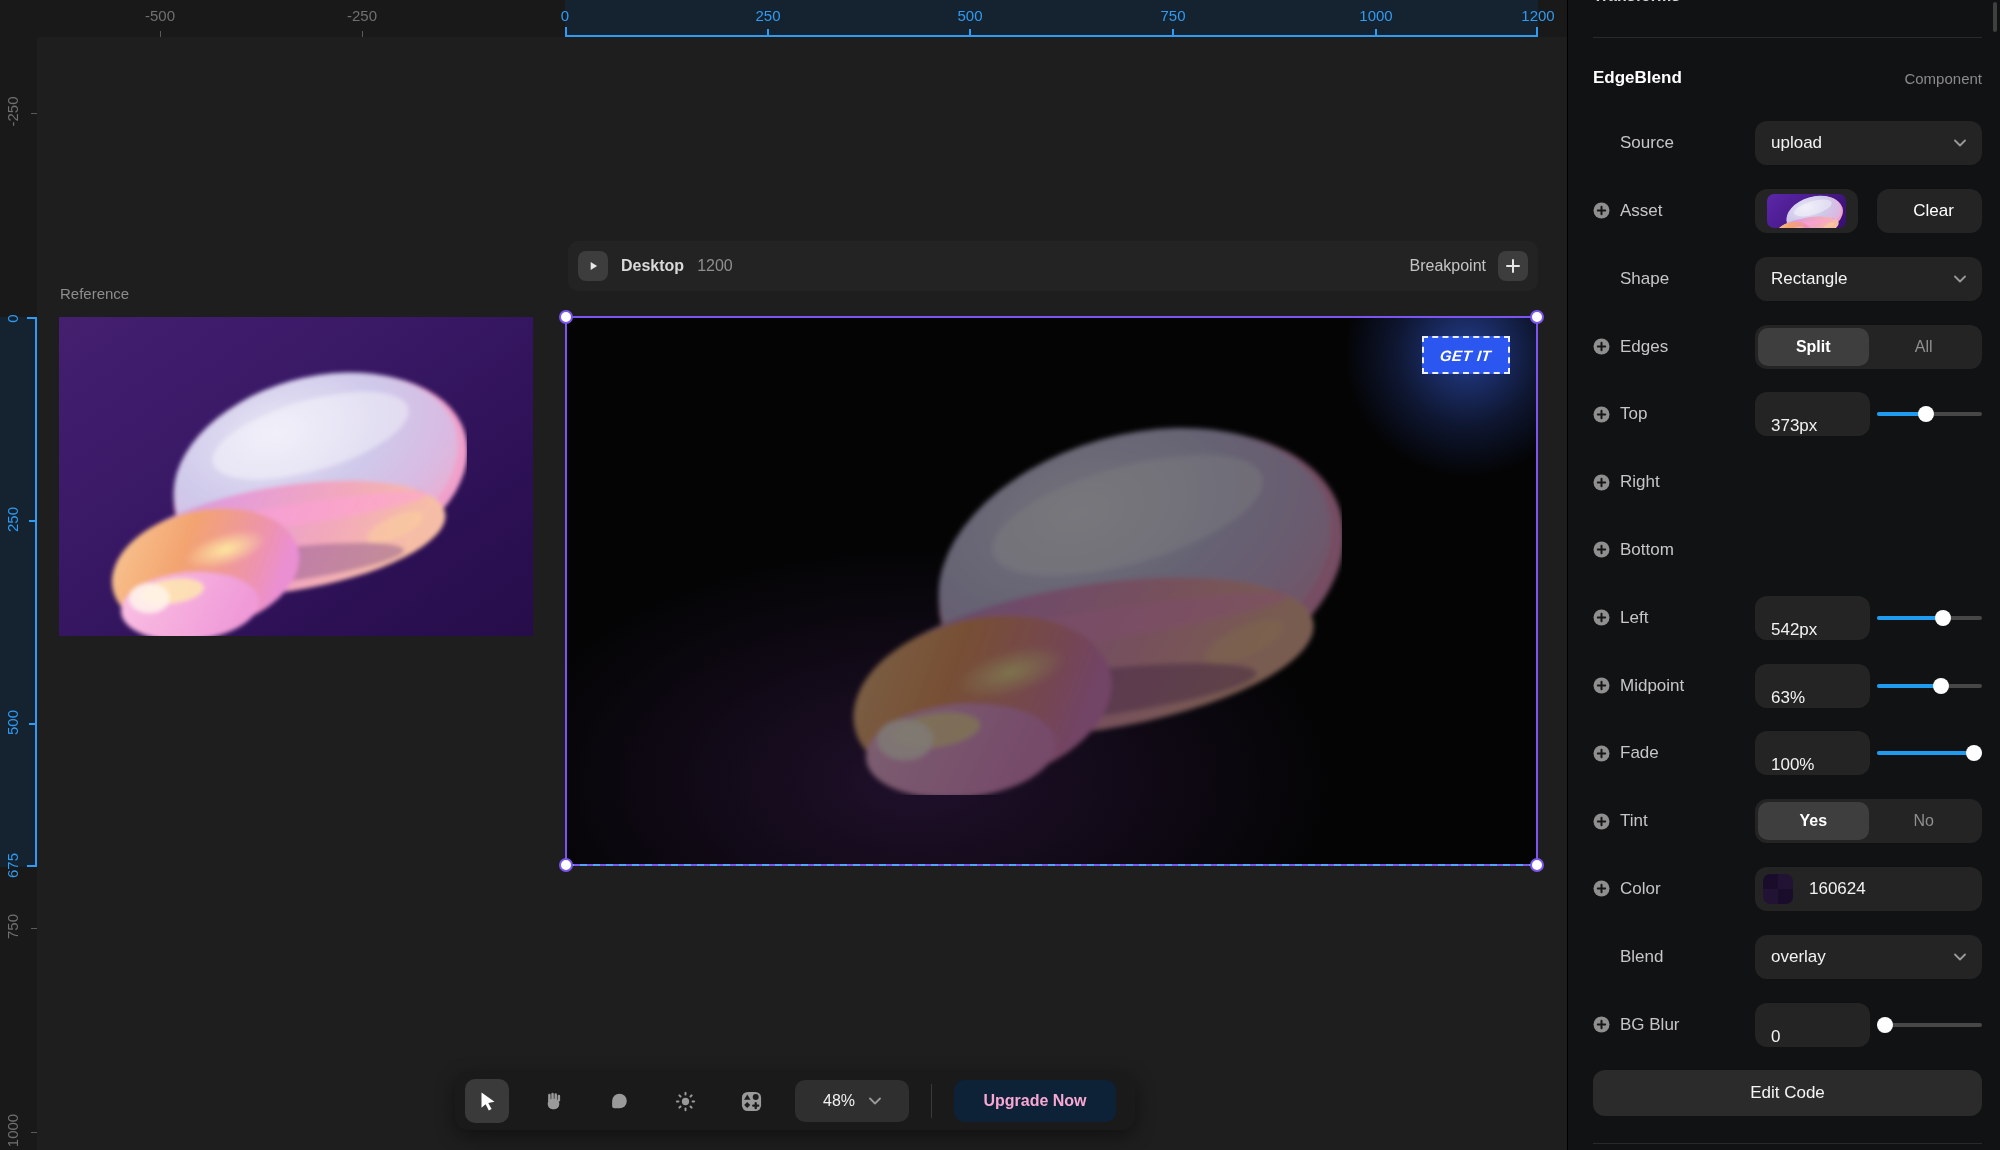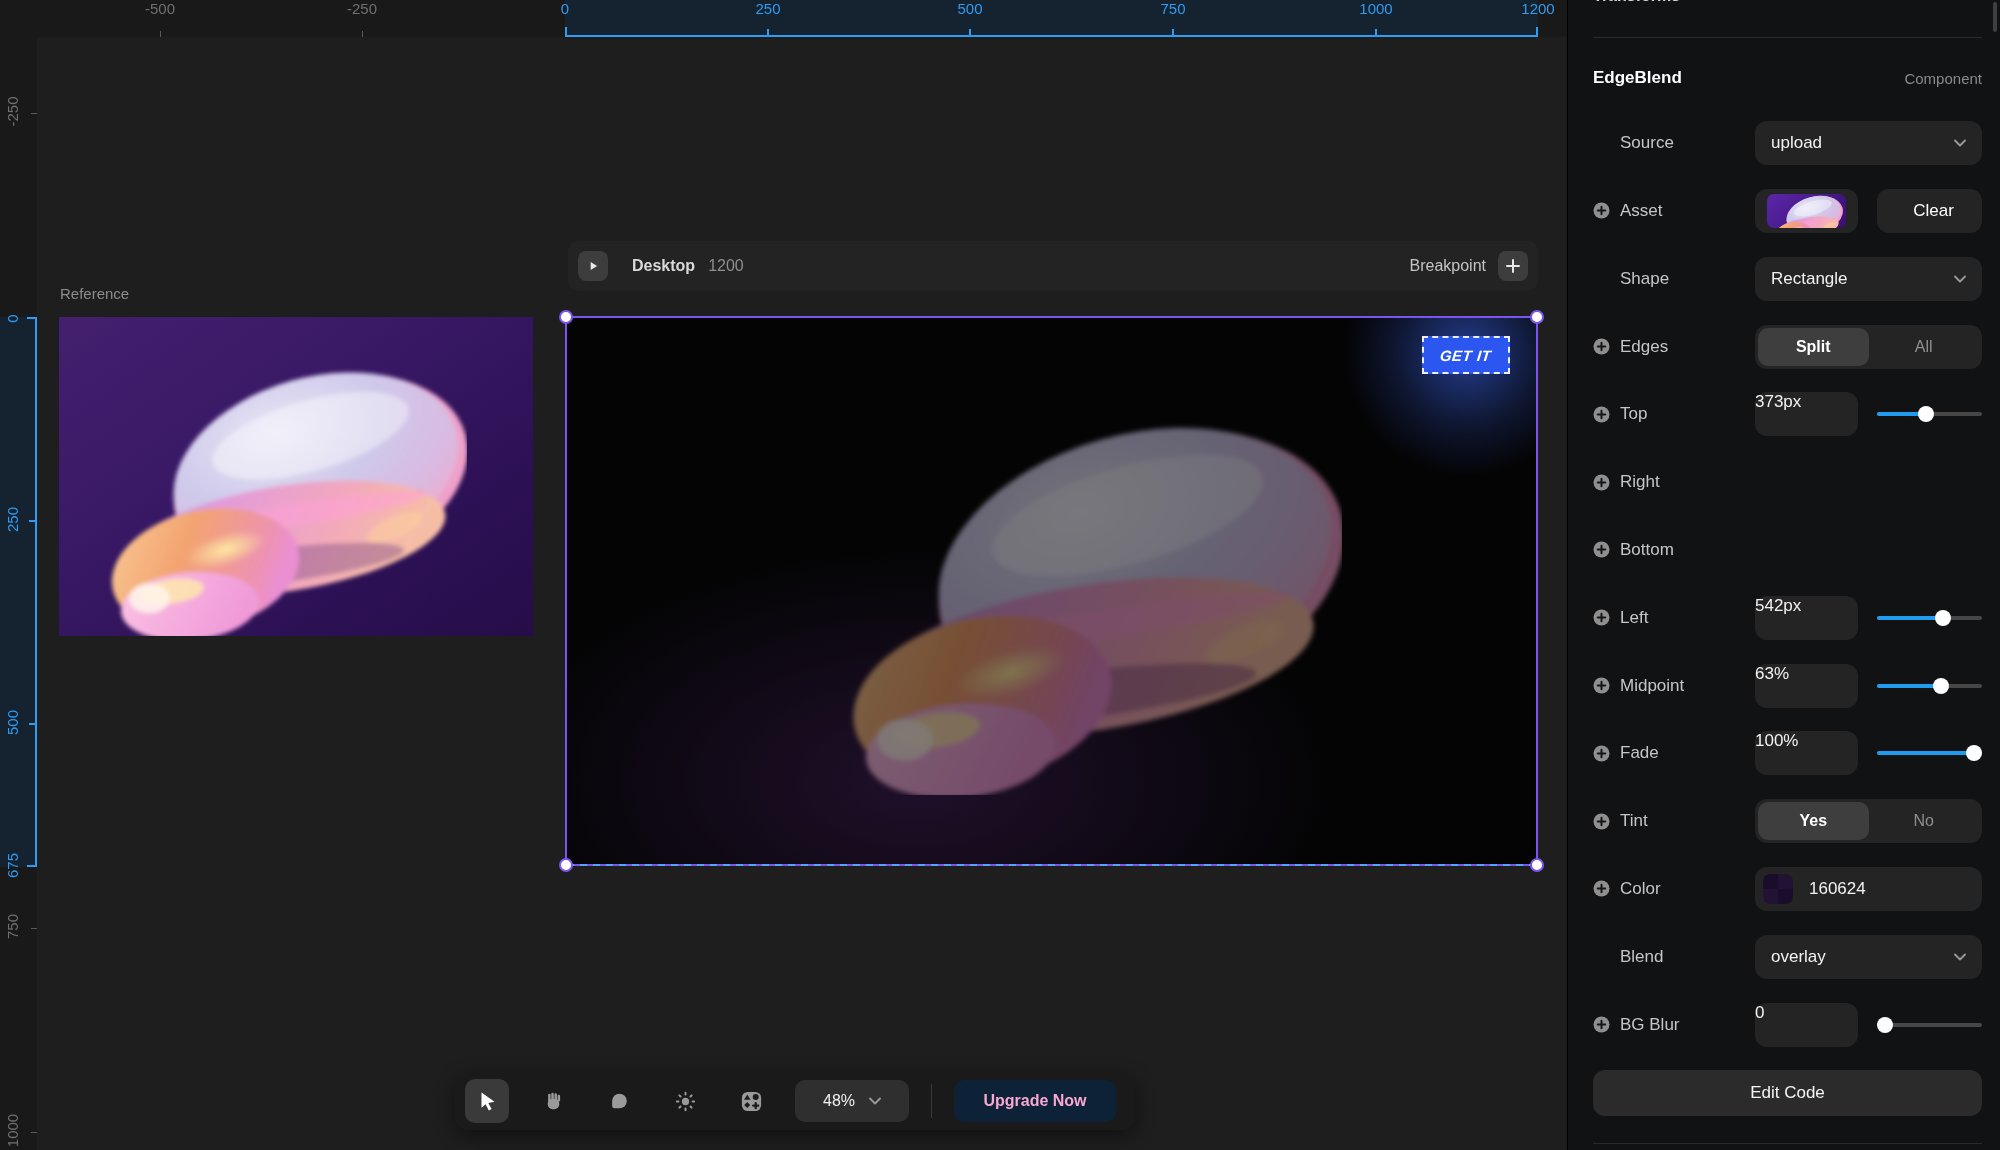--- a/index.html
+++ b/index.html
@@ -14,42 +14,42 @@
   .hl-band-top { position:absolute; top:0; height:37px; background:#15222f; }
   .hl-line-top { position:absolute; top:35px; height:2px; background:#2f9bf2; }
   .hl-band-left { position:absolute; left:0; width:37px; background:#15222f; }
   .hl-line-left { position:absolute; left:35px; width:2px; background:#2f9bf2; }
   .cap-v { position:absolute; width:2px; height:10px; top:27px; background:#2f9bf2; }
   .tick-b-top { position:absolute; width:2px; height:8px; top:29px; background:#2f9bf2; }
   .tick-g-top { position:absolute; width:1px; height:6px; top:31px; background:#5a5a5a; }
   .cap-h { position:absolute; height:2px; width:10px; left:27px; background:#2f9bf2; }
   .tick-b-left { position:absolute; height:2px; width:8px; left:29px; background:#2f9bf2; }
   .tick-g-left { position:absolute; height:1px; width:6px; left:31px; background:#5a5a5a; }
-  .rnum-top { position:absolute; top:0; transform:translateX(-50%); font-size:15px; }
+  .rnum-top { position:absolute; top:7px; transform:translateX(-50%); font-size:15px; }
   .rnum-left { position:absolute; left:4px; transform:translateY(-50%); font-size:15px; }
   .rnum-left span { writing-mode:vertical-rl; transform:rotate(180deg); display:inline-block; }
   .rblue { color:#2f9bf2; } .rgray { color:#707070; }
 
   
   .ref-label { position:absolute; left:60px; top:285px; font-size:15px; color:#8d8d8d; z-index:6; }
   .ref-image {
     position:absolute; left:59px; top:317px; width:474px; height:319px; z-index:6;
     background:linear-gradient(145deg,#44206f 0%,#3a1967 35%,#2c1054 75%,#260d49 100%);
     overflow:hidden;
   }
   .ref-image svg { position:absolute; left:6%; top:16%; width:80%; }
 
   
   .bp-bar {
     position:absolute; left:568px; top:241px; width:970px; height:50px; z-index:8;
     background:rgba(35,35,35,.97); border-radius:10px; display:flex; align-items:center;
     padding:0 10px; box-sizing:border-box;
   }
   .bp-play { width:30px; height:30px; border-radius:8px; background:#3d3d3d; display:flex; align-items:center; justify-content:center; }
-  .bp-device { margin-left:24px; color:#dadada; font-size:16px; font-weight:700;text-align:right; }
+  .bp-device { margin-left:13px; color:#dadada; font-size:16px; font-weight:700;text-align:right; }
   .bp-width { margin-left:13px; color:#8f8f8f; font-size:16px; }
   .bp-right { margin-left:auto; display:flex; align-items:center; gap:12px; }
   .bp-right-label { color:#c4c4c4; font-size:16px; }
   .bp-plus { width:30px; height:30px; border-radius:8px; background:#3d3d3d; display:flex; align-items:center; justify-content:center; }
 
   
   .frame { position:absolute; left:565px; top:316px; width:973px; height:550px; z-index:7;
     border:2px solid #7c55f0; box-sizing:border-box; }
   .frame-clip { position:absolute; inset:0; overflow:hidden; background:#040405; }
   .frame-haze { position:absolute; left:-10%; top:10%; width:110%; height:110%;
@@ -89,21 +89,21 @@
   .panel-title { color:#ffffff; font-size:17px; font-weight:700; }
   .panel-badge { color:#8a8a8a; font-size:15px; }
   .panel-row { position:absolute; left:0; width:432px; height:68px; }
   .row-label { position:absolute; left:25px; top:0; height:68px; display:flex; align-items:center; gap:10px; }
   .row-label.no-plus { padding-left:27px; }
   .row-label span { color:#c6c6c6; font-size:17px; }
   .row-control { position:absolute; left:187px; right:18px; top:12px; height:44px; }
   .ctl-box { position:absolute; top:0; height:44px; background:#242424; border-radius:12px; box-sizing:border-box; }
   .dropdown { left:0; right:0; display:flex; align-items:center; padding:4px 16px; justify-content:space-between; }
   .dropdown .val { color:#f2f2f2; font-size:17px; }
-  .value-box { left:0; width:103px; display:flex; align-items:flex-start; padding-left:0; }
+  .value-box { left:0; width:115px; display:flex; align-items:flex-end; padding-left:16px; }
   .value-box .val { color:#f2f2f2; font-size:17px; }
   .slider { position:absolute; left:122px; right:0; top:0; height:44px; }
   .slider .track { position:absolute; left:0; right:0; top:20px; height:4px; border-radius:2px; background:#474747; }
   .slider .fill { position:absolute; left:0; top:20px; height:4px; border-radius:2px; background:#1f9bf0; }
   .slider .thumb { position:absolute; top:14px; width:16px; height:16px; border-radius:50%; background:#fff; }
   .segmented { left:0; right:0; display:flex; padding:3px; }
   .seg-opt { flex:1; border-radius:10px; display:flex; align-items:center; justify-content:center; font-size:16px; color:#8f8f8f; }
   .seg-opt.active { background:#3e3e3e; color:#fff; font-weight:700; }
   .asset-thumb-box { left:0; width:103px; display:flex; align-items:center; justify-content:center; }
   .asset-thumb { width:79px; height:34px; border-radius:7px; overflow:hidden; position:relative;

